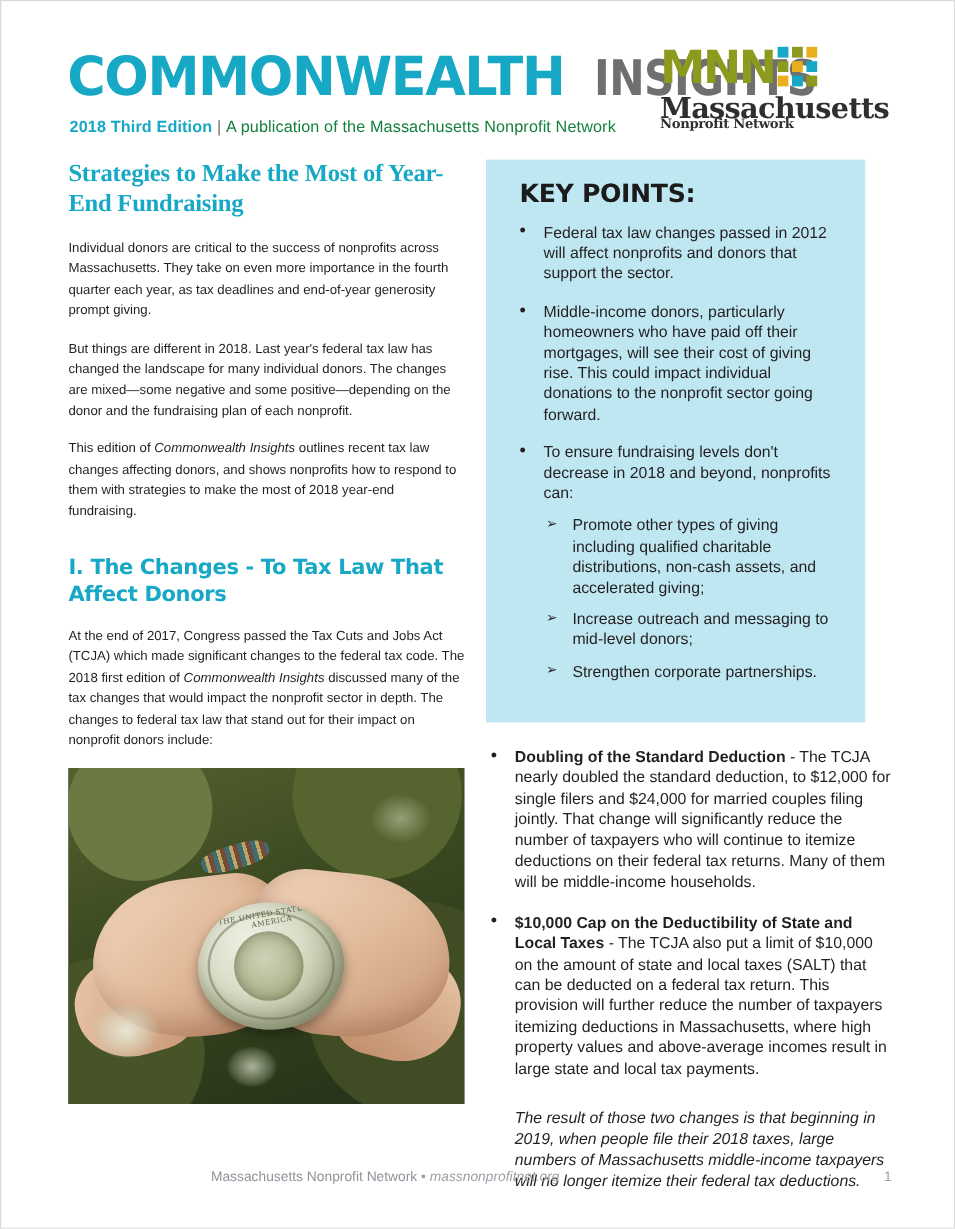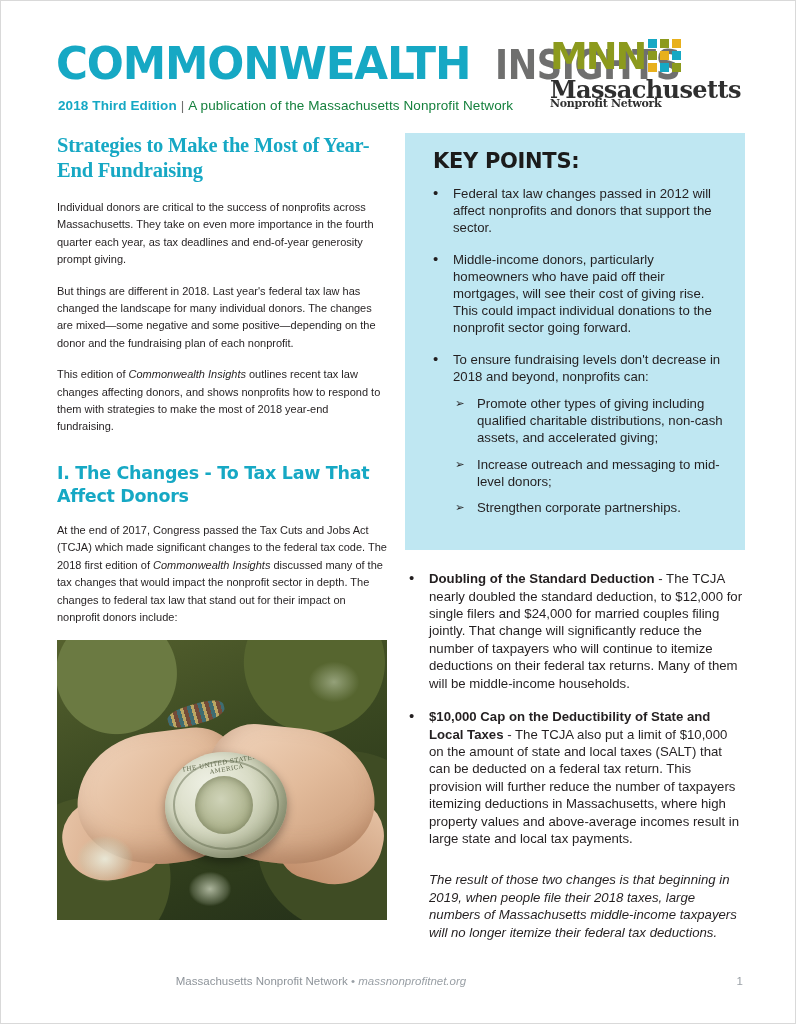--- a/index.html
+++ b/index.html
@@ -168,21 +168,21 @@
     margin: 0 0 14px 0;
     color: #231f20;
   }
   p.body em { font-style: italic; text-align: right; }
 
   
   .keybox {
     background: #bfe7f2;
     padding: 14px 20px 20px 22px;
     box-sizing: border-box;
-    width: 340px;
+    width: 316px;
   }
   .keybox h3 {
     font-family: "DejaVu Sans", sans-serif;
     font-size: 21px;
     font-weight: bold;
     color: #1b1b1b;
     margin: 2px 0 12px 6px;
     letter-spacing: -0.3px;
   }
   ul.kp {

